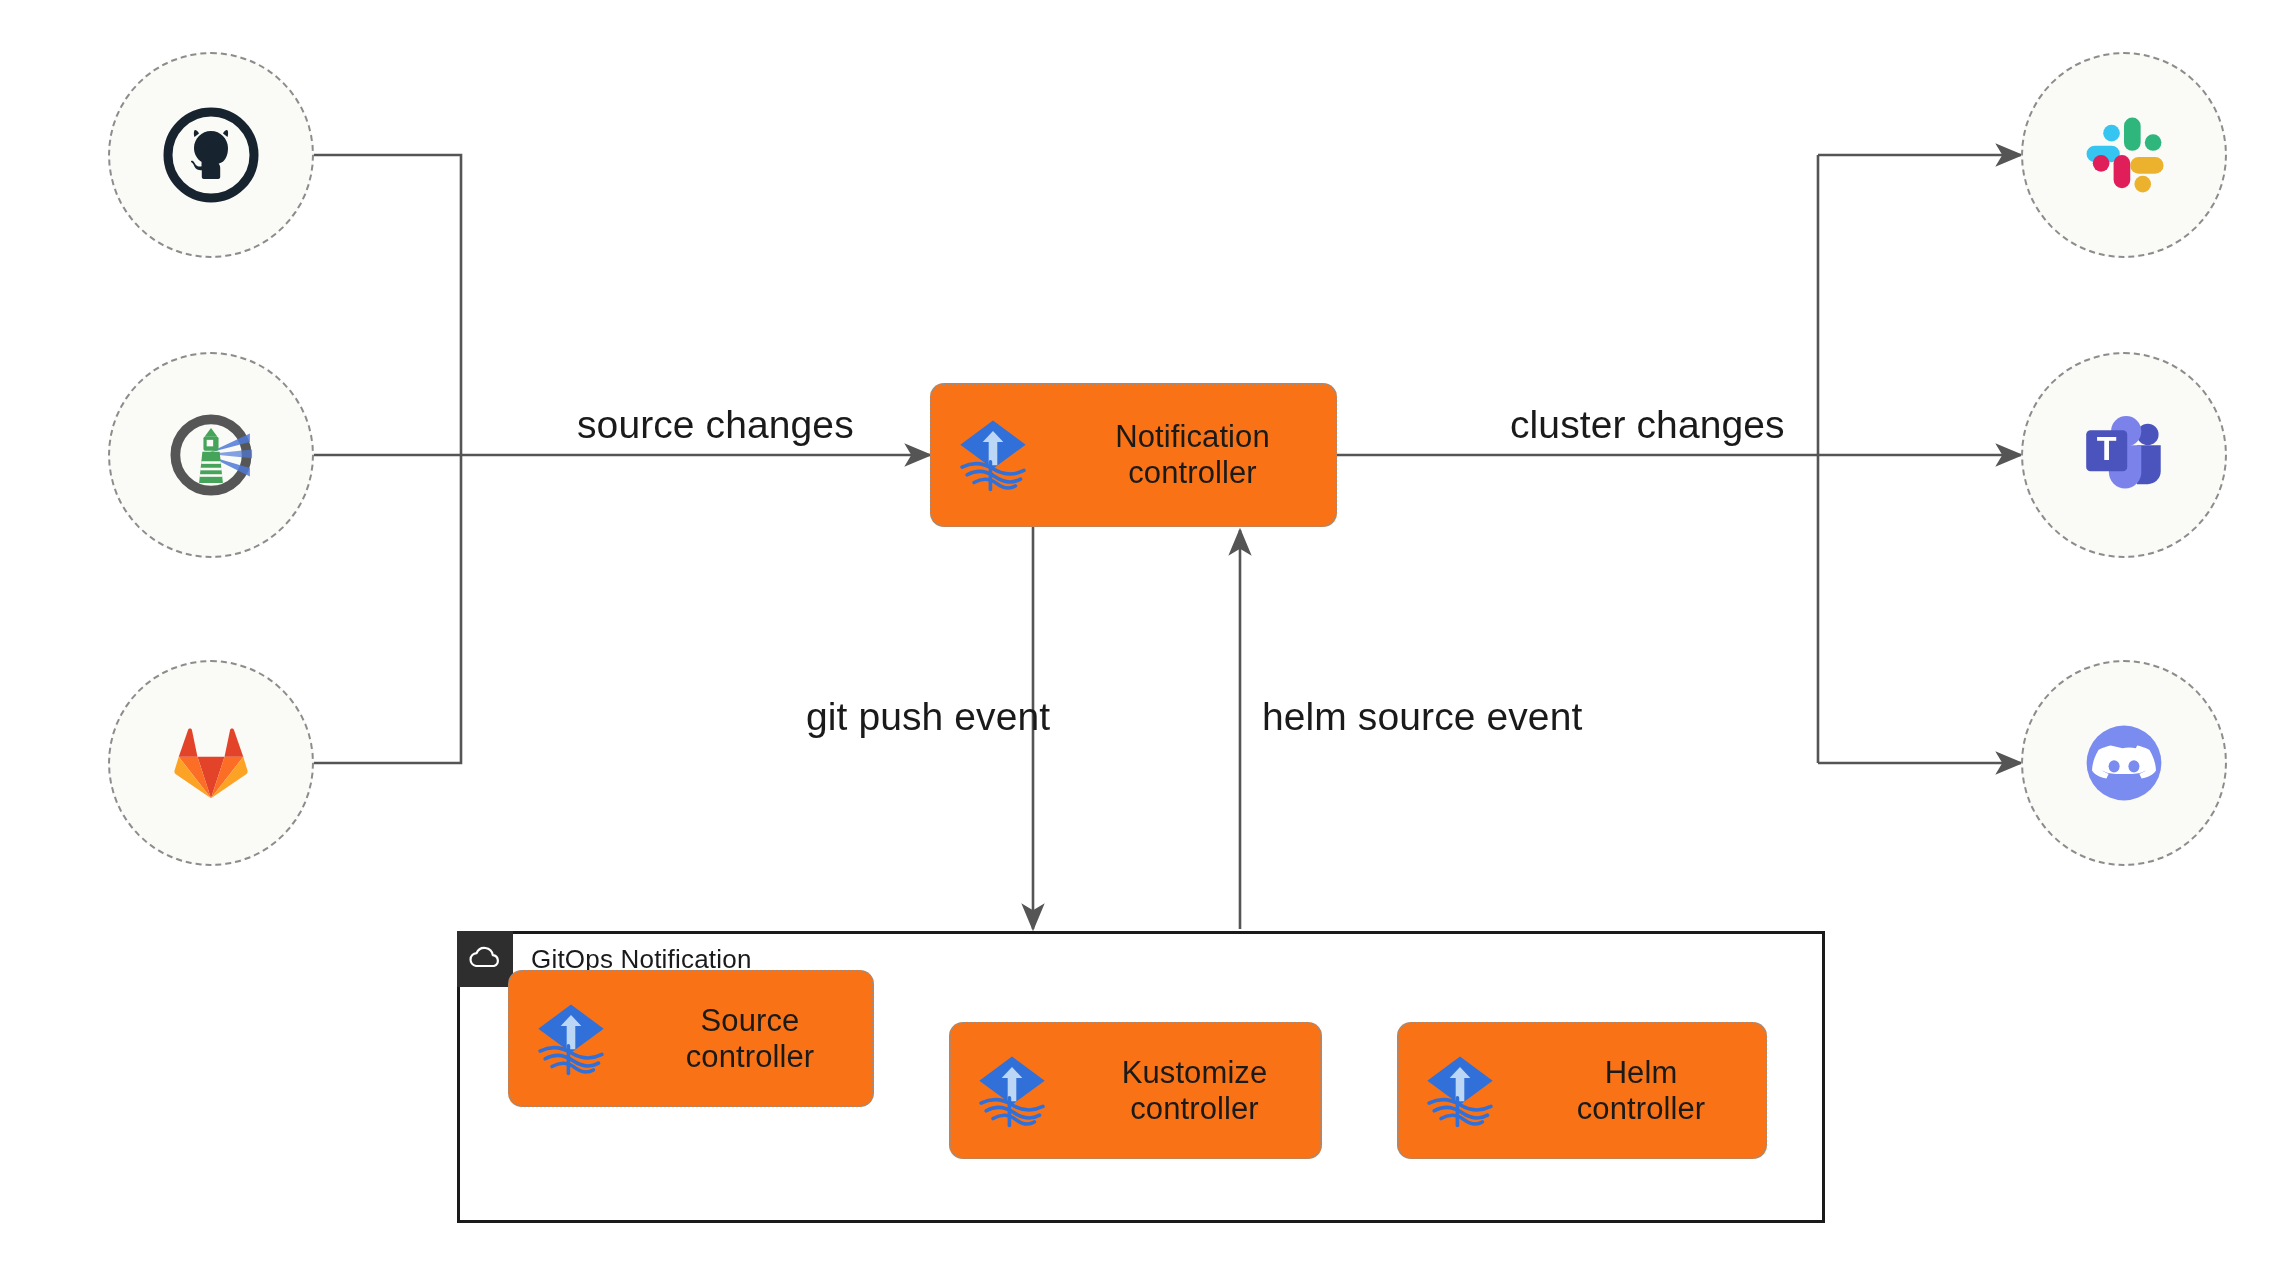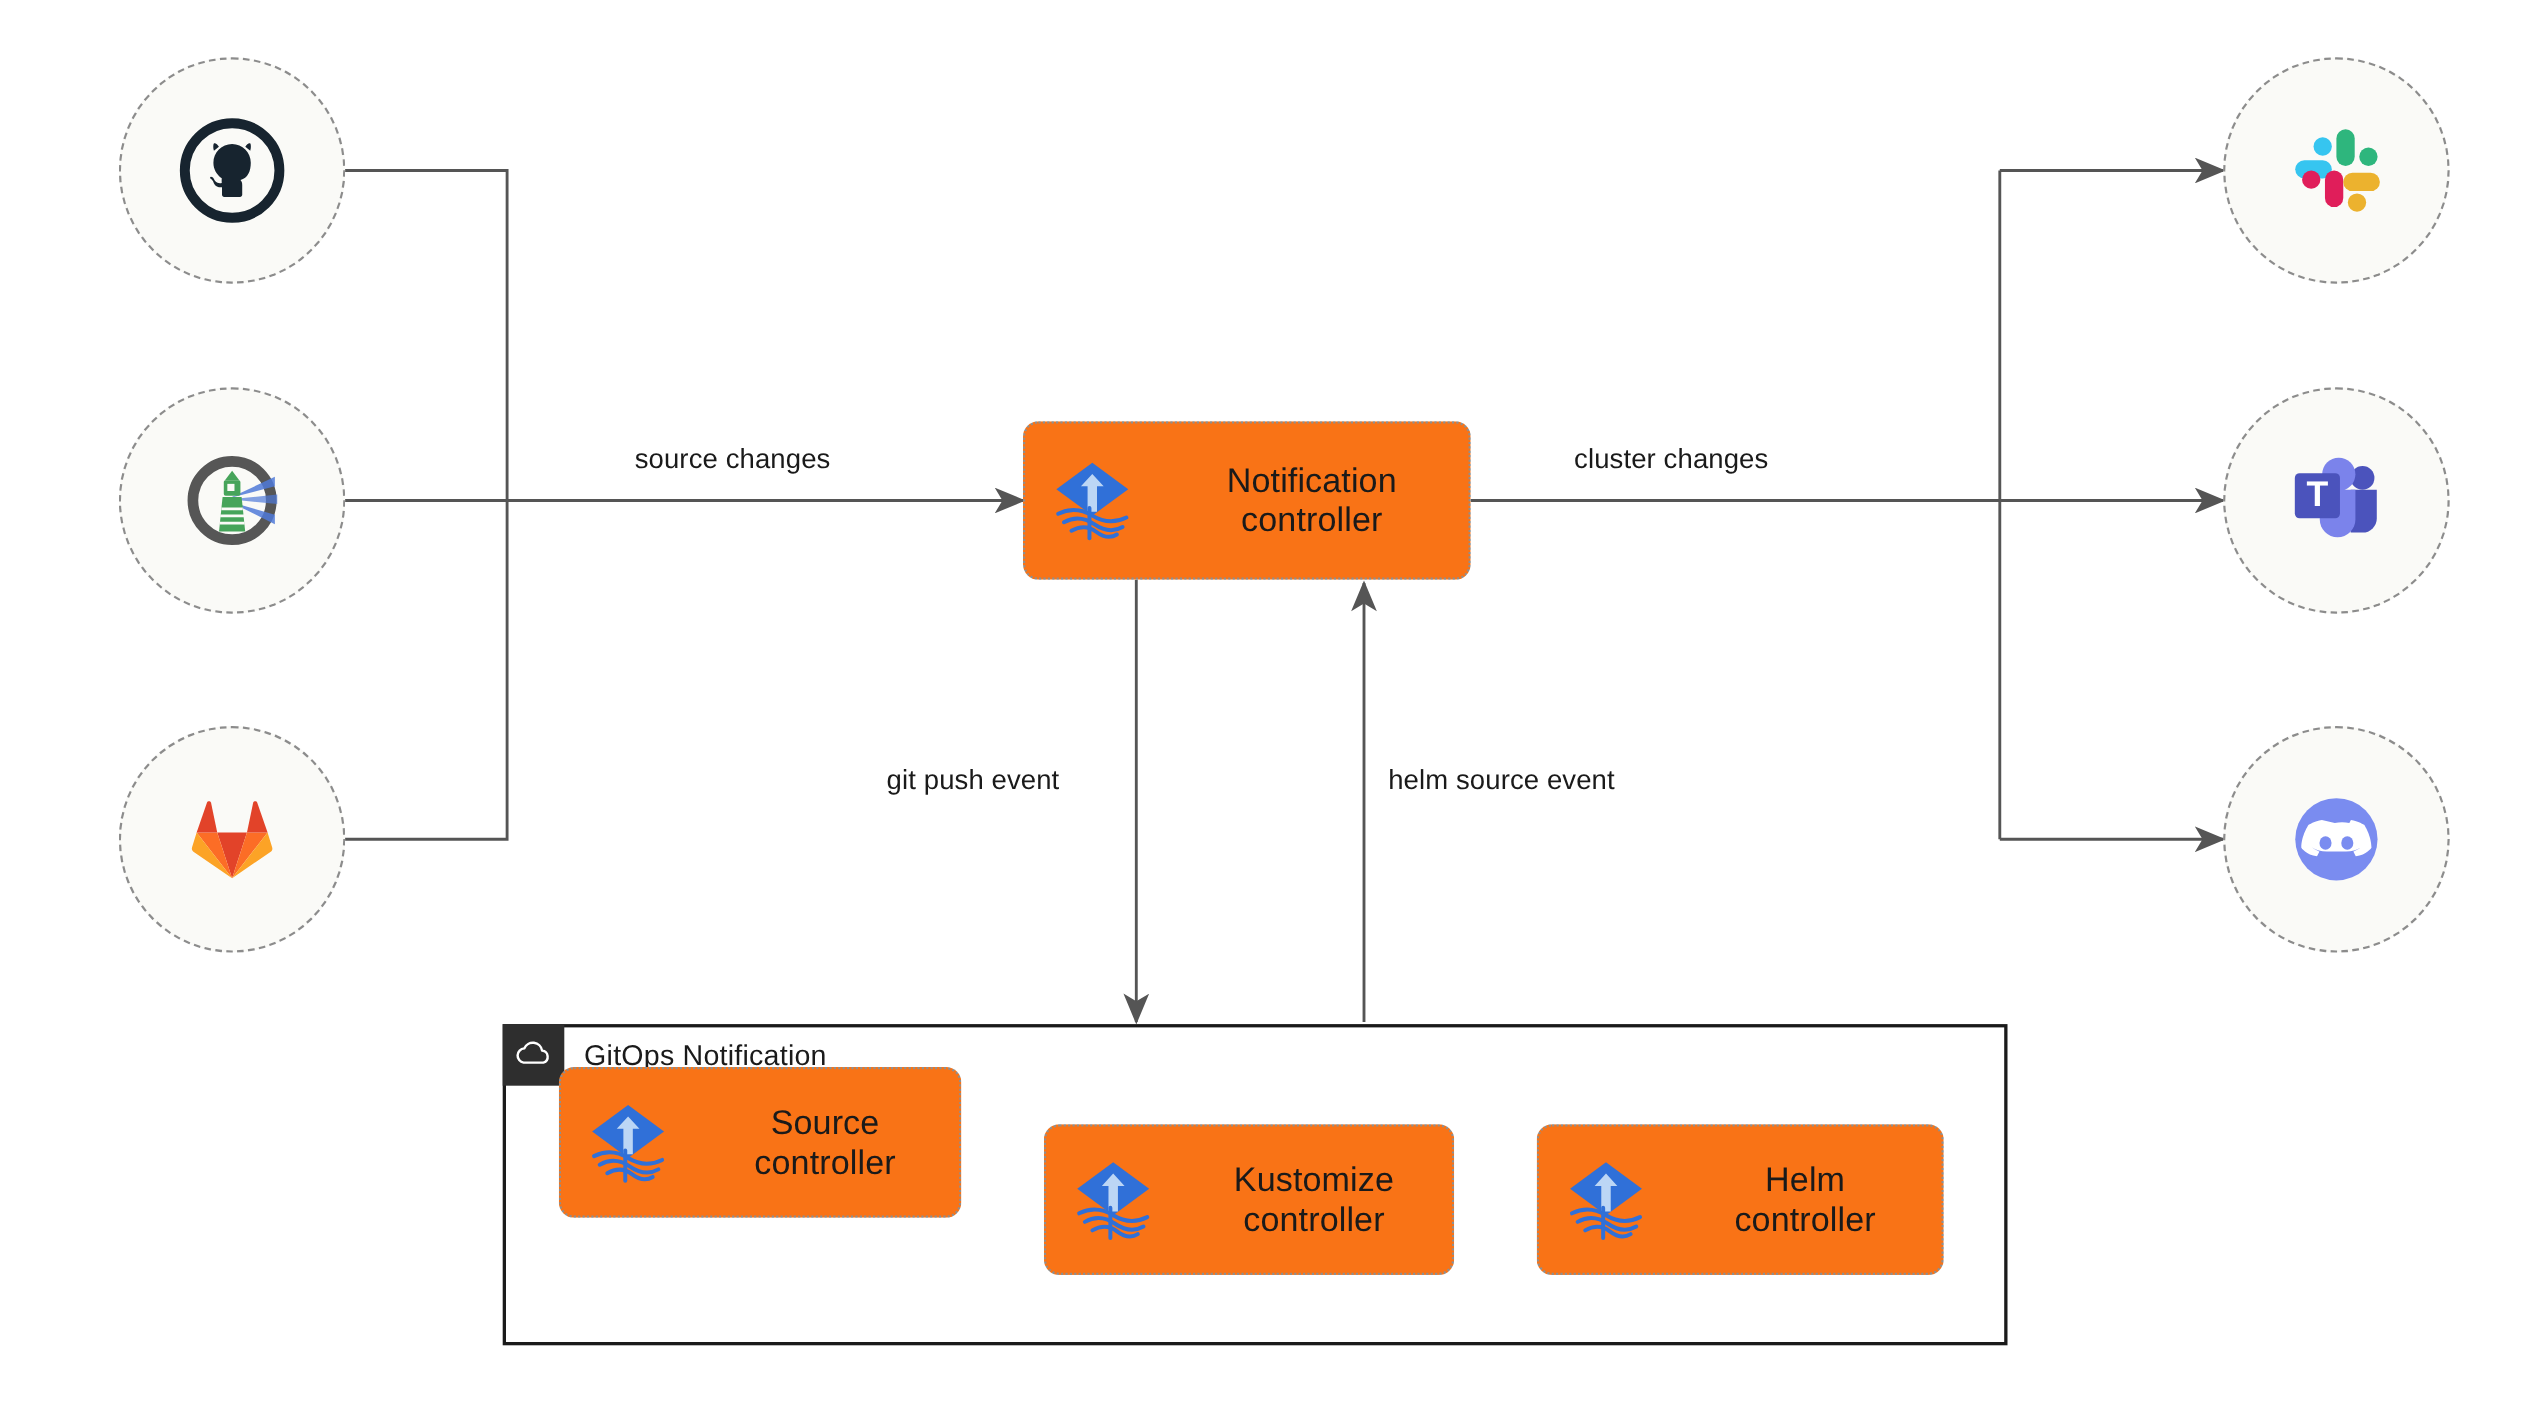--- a/index.html
+++ b/index.html
@@ -39,21 +39,21 @@
   }
   #gitops-badge{
     width:56px;height:56px;background:#2e2e2e;display:flex;align-items:center;justify-content:center;
   }
   #gitops-title{
     font-size:26px;color:#1a1a1a;margin-left:18px;letter-spacing:.2px;white-space:nowrap;
   }
 
   
   .edge-label{
-    position:absolute;font-size:25px;color:#1a1a1a;white-space:nowrap;letter-spacing:.1px;
+    position:absolute;font-size:39px;color:#1a1a1a;white-space:nowrap;letter-spacing:.1px;
   }
 </style>
 </head>
 <body>
 
 <div id="canvas">
 
   <svg class="wires" viewBox="0 0 2292 1284">
     <defs>
       <marker id="arrow" viewBox="0 0 12 10" refX="11" refY="5" markerWidth="11" markerHeight="9" orient="auto">
@@ -187,21 +187,21 @@
     <svg width="110" height="110" viewBox="0 0 100 100">
       <circle cx="50" cy="50" r="34" fill="#7a8cf0"></circle>
       <path fill="#ffffff" d="M38 34c-6 1-11 4-11 4s-6 9-6 19c0 0 4 6 13 7l2-4s-4-1.5-6-3.3c3 2 7.5 3.3 12 3.3h16c4.5 0 9-1.3 12-3.3-2 1.8-6 3.3-6 3.3l2 4c9-1 13-7 13-7 0-10-6-19-6-19s-5-3-11-4l-1.3 2.6c-3.6-.8-8.4-.8-12 0L38 34z"></path>
       <ellipse cx="41" cy="53" rx="5" ry="5.6" fill="#7a8cf0"></ellipse>
       <ellipse cx="59" cy="53" rx="5" ry="5.6" fill="#7a8cf0"></ellipse>
     </svg>
   </div>
 
   <div class="edge-label" style="left:577px;top:403px;">source changes</div>
 
-  <div class="edge-label" style="left:1431px;top:403px;">cluster changes</div>
+  <div class="edge-label" style="left:1510px;top:403px;">cluster changes</div>
 
   <div class="edge-label" style="left:793px;top:695px;margin-left:13px;">git push event</div>
 
   <div class="edge-label" style="left:1262px;top:695px;">helm source event</div>
 
   <div id="gitops-container"></div>
 
   <div id="gitops-titlebar">
     <span id="gitops-badge">
       <svg width="40" height="40" viewBox="0 0 40 40">

